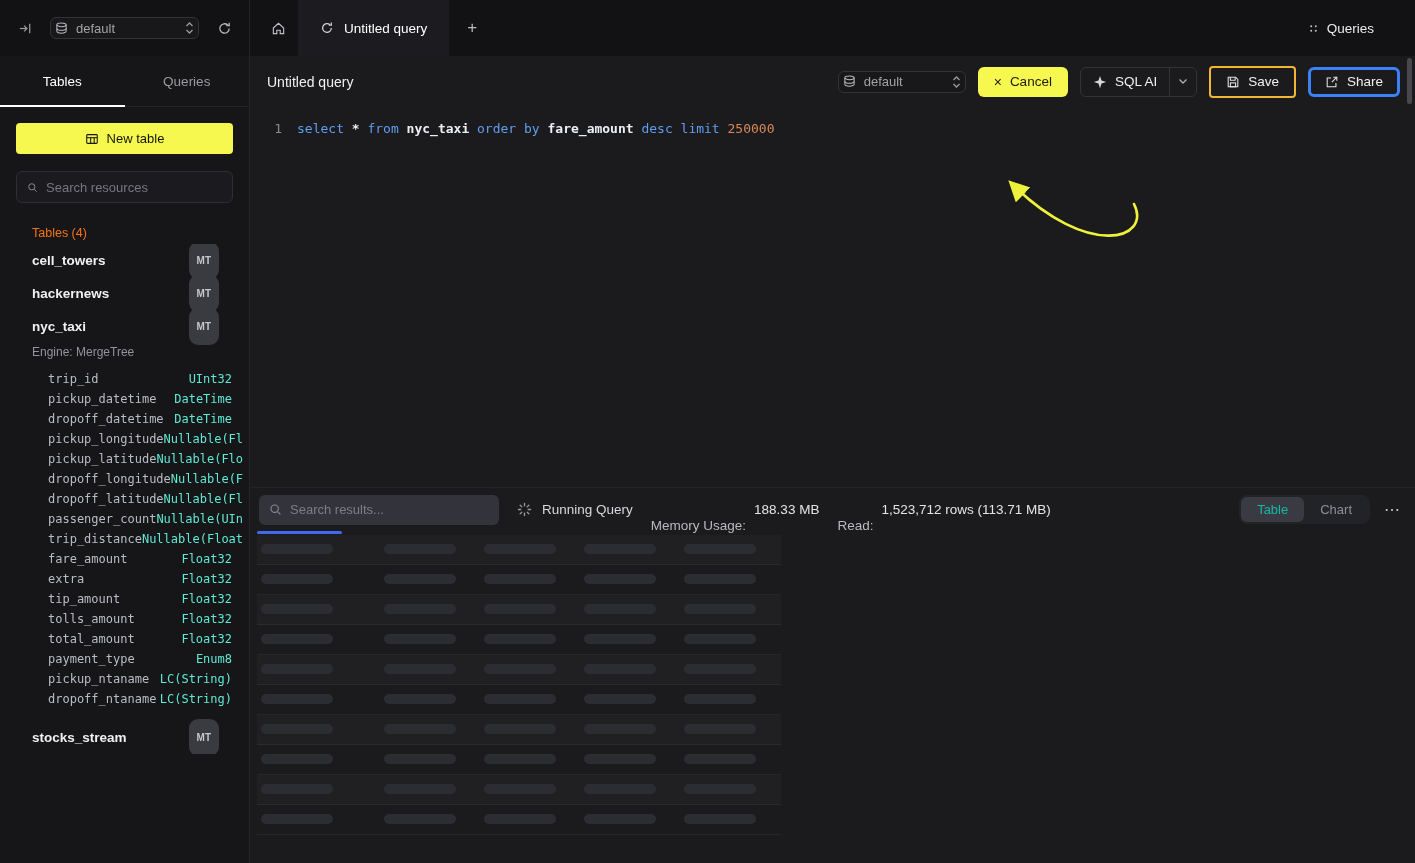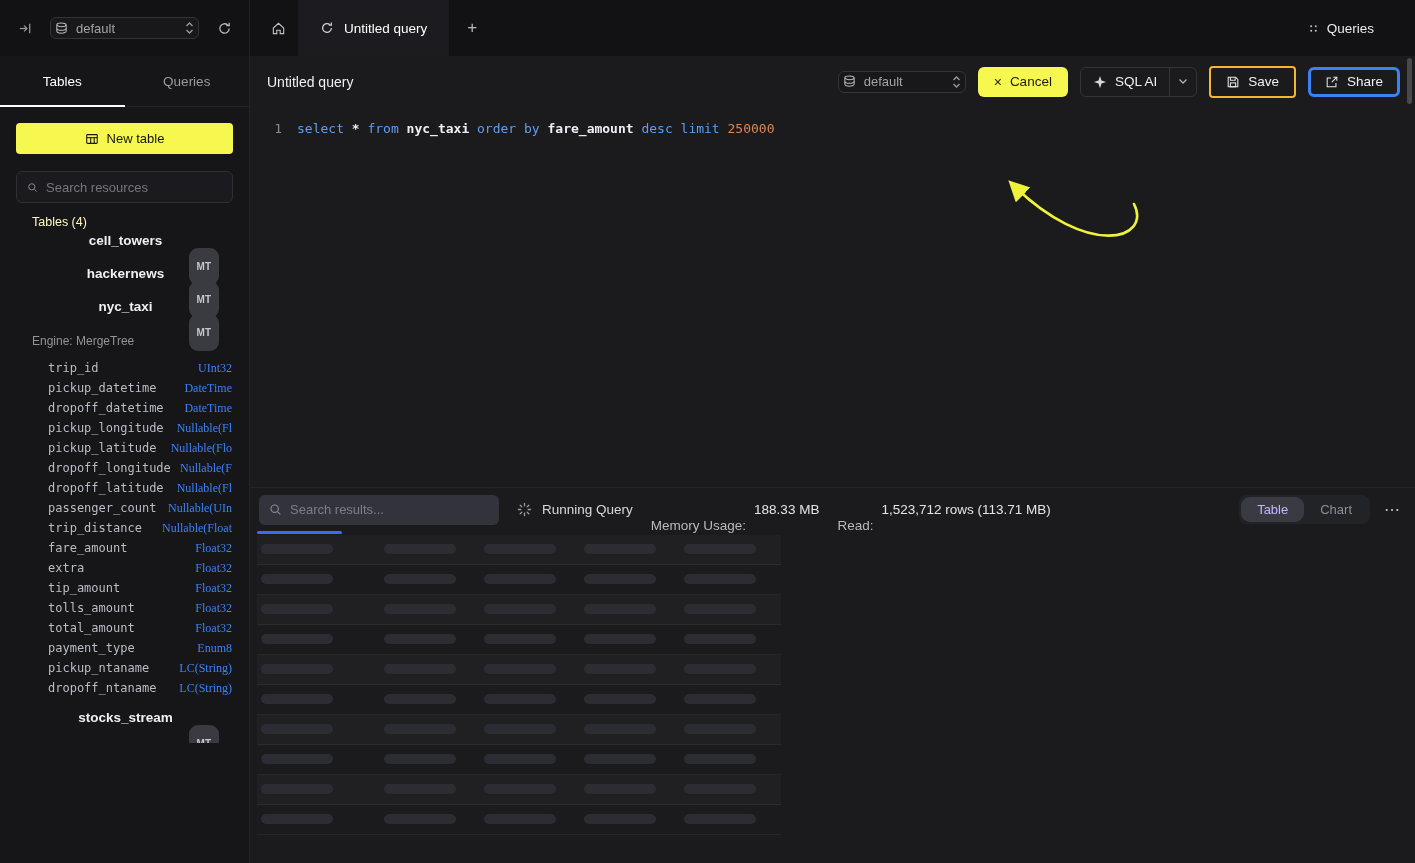--- a/index.html
+++ b/index.html
@@ -30,30 +30,30 @@
   
   .sidebar { width:250px; background:var(--sidebar); border-right:1px solid var(--border); display:flex; flex-direction:column; flex-shrink:0; overflow:hidden; }
   .sidebar-tabs { display:flex; height:51px; border-bottom:1px solid var(--border); flex-shrink:0; }
   .sidebar-tab { flex:1; display:flex; align-items:center; justify-content:center; font-size:13.5px; color:#9a9a9f; position:relative; cursor:pointer; }
   .sidebar-tab.active { color:#ffffff; }
   .sidebar-tab.active::after { content:""; position:absolute; left:0; right:0; bottom:-1px; height:2px; background:#fff; }
   .new-table-btn { margin:16px 16px 0 16px; height:31px; background:var(--yellow); color:#141407; border:none; border-radius:4px; font-size:13px; font-weight:500; display:flex; align-items:center; justify-content:center; gap:8px; cursor:pointer; font-family:inherit; }
   .search-box { margin:17px 16px 0 16px; height:32px; border:1px solid #2e2e33; background:#1b1b1f; border-radius:6px; display:flex; align-items:center; gap:8px; padding:0 10px; }
   .search-box input { flex:1; background:none; border:none; outline:none; color:#fef9c3; font-size:13px; font-family:inherit; }
   .search-box input::placeholder { color:#76767e; }
-  .section-label { margin:12px 0 4px 32px; font-size:12.5px; color:#fef9c3; }
+  .section-label { margin:23px 0 4px 32px; font-size:12.5px; color:#f97316; }
   .tables-list { overflow:hidden; }
-  .table-item { height:33px; display:flex; align-items:center; padding:0 30px 0 32px; cursor:pointer;flex-direction:column; }
+  .table-item { height:33px; display:flex; align-items:center; padding:0 30px 0 32px; cursor:pointer; }
   .table-name { font-size:13.5px; font-weight:600; color:#f0f0f2; }
   .mt-badge { margin-left:auto; background:#3a3a41; color:#c6c6cc; font-size:10px; font-weight:600; padding:13px 8px; border-radius:9px;text-align:right; }
   .engine-label { padding:2px 0 6px 32px; font-size:12px; color:#93939b; }
   .columns-list { margin:4px 0 12px 16px; }
   .column-row { height:20px; display:flex; justify-content:space-between; align-items:center; padding:0 17px 0 32px; font-family:"DejaVu Sans Mono", monospace; font-size:12px; white-space:nowrap; }
   .col-name { color:#b9bdc4; }
-  .col-type { color:#3b82f6;font-family:Liberation Serif, serif; }
+  .col-type { color:#5eead4; }
 
   
   .main { flex:1; display:flex; flex-direction:column; background:var(--panel); min-width:0; position:relative; }
   .query-header { height:51px; display:flex; align-items:center; padding:0 15px 0 17px; flex-shrink:0; }
   .qh-title { font-size:14px; color:#f0f0f2; }
   .qh-controls { margin-left:auto; display:flex; align-items:center; gap:12px; }
   .btn { display:flex; align-items:center; gap:8px; height:30px; padding:0 14px; border-radius:6px; font-size:13.5px; border:3px solid #3b82f6; background:transparent; color:#f0f0f2; cursor:pointer; font-family:inherit; }
   .btn-cancel { background:var(--yellow); border:none; color:#1c1c0a; font-weight:500; padding:0 16px; }
   .btn-cancel .x { font-size:14px; }
   .split-btn { display:flex; align-items:stretch; height:30px; border:1px solid #333338; border-radius:6px; overflow:hidden; }
@@ -81,21 +81,21 @@
   .results-search input::placeholder { color:#7d7e86; }
   .status-group { display:flex; align-items:center; gap:10px; font-size:13.5px; color:#d8d8dc; }
   .stat { display:flex; align-items:center; gap:8px; font-size:13.5px; }
   .stat .lbl { color:#b9b9bf;margin-top:32px; }
   .stat .val { color:#e4e4e8; }
   .spinner { animation:spin 1.4s linear infinite; display:flex; }
   @keyframes spin { to { transform:rotate(360deg); } }
   .toolbar-right { margin-left:auto; display:flex; align-items:center; gap:14px; }
   .view-toggle { display:flex; background:#222327; border-radius:8px; padding:2px; }
   .view-toggle .seg { padding:5px 16px; font-size:13px; color:#8d8e95; border-radius:6px; cursor:pointer; }
-  .view-toggle .seg.active { background:#3a3b42; color:#c4b5fd;border-radius:9px; }
+  .view-toggle .seg.active { background:#3a3b42; color:#14b8a6; }
   .more-btn { background:none; border:none; color:#c0c0c6; font-size:16px; cursor:pointer; letter-spacing:1px; }
   .progress-track { height:4px; position:relative; flex-shrink:0; }
   .progress-fill { position:absolute; left:7px; top:0; height:3px; width:85px; background:var(--progress); border-radius:2px; }
   .skeleton { flex:1; padding-left:7px; overflow:hidden; }
   .skeleton-row { position:relative; height:30px; width:524px; border-bottom:1px solid rgba(255,255,255,0.05); }
   .skeleton-row:nth-child(odd) { background:rgba(255,255,255,0.022); }
   .skeleton-bar { position:absolute; top:9px; width:72px; height:10px; border-radius:5px; background:#2c2d33; }
   .skeleton-col0 { left:4px; } .skeleton-col1 { left:127px; } .skeleton-col2 { left:227px; }
   .skeleton-col3 { left:327px; } .skeleton-col4 { left:427px; }
 

